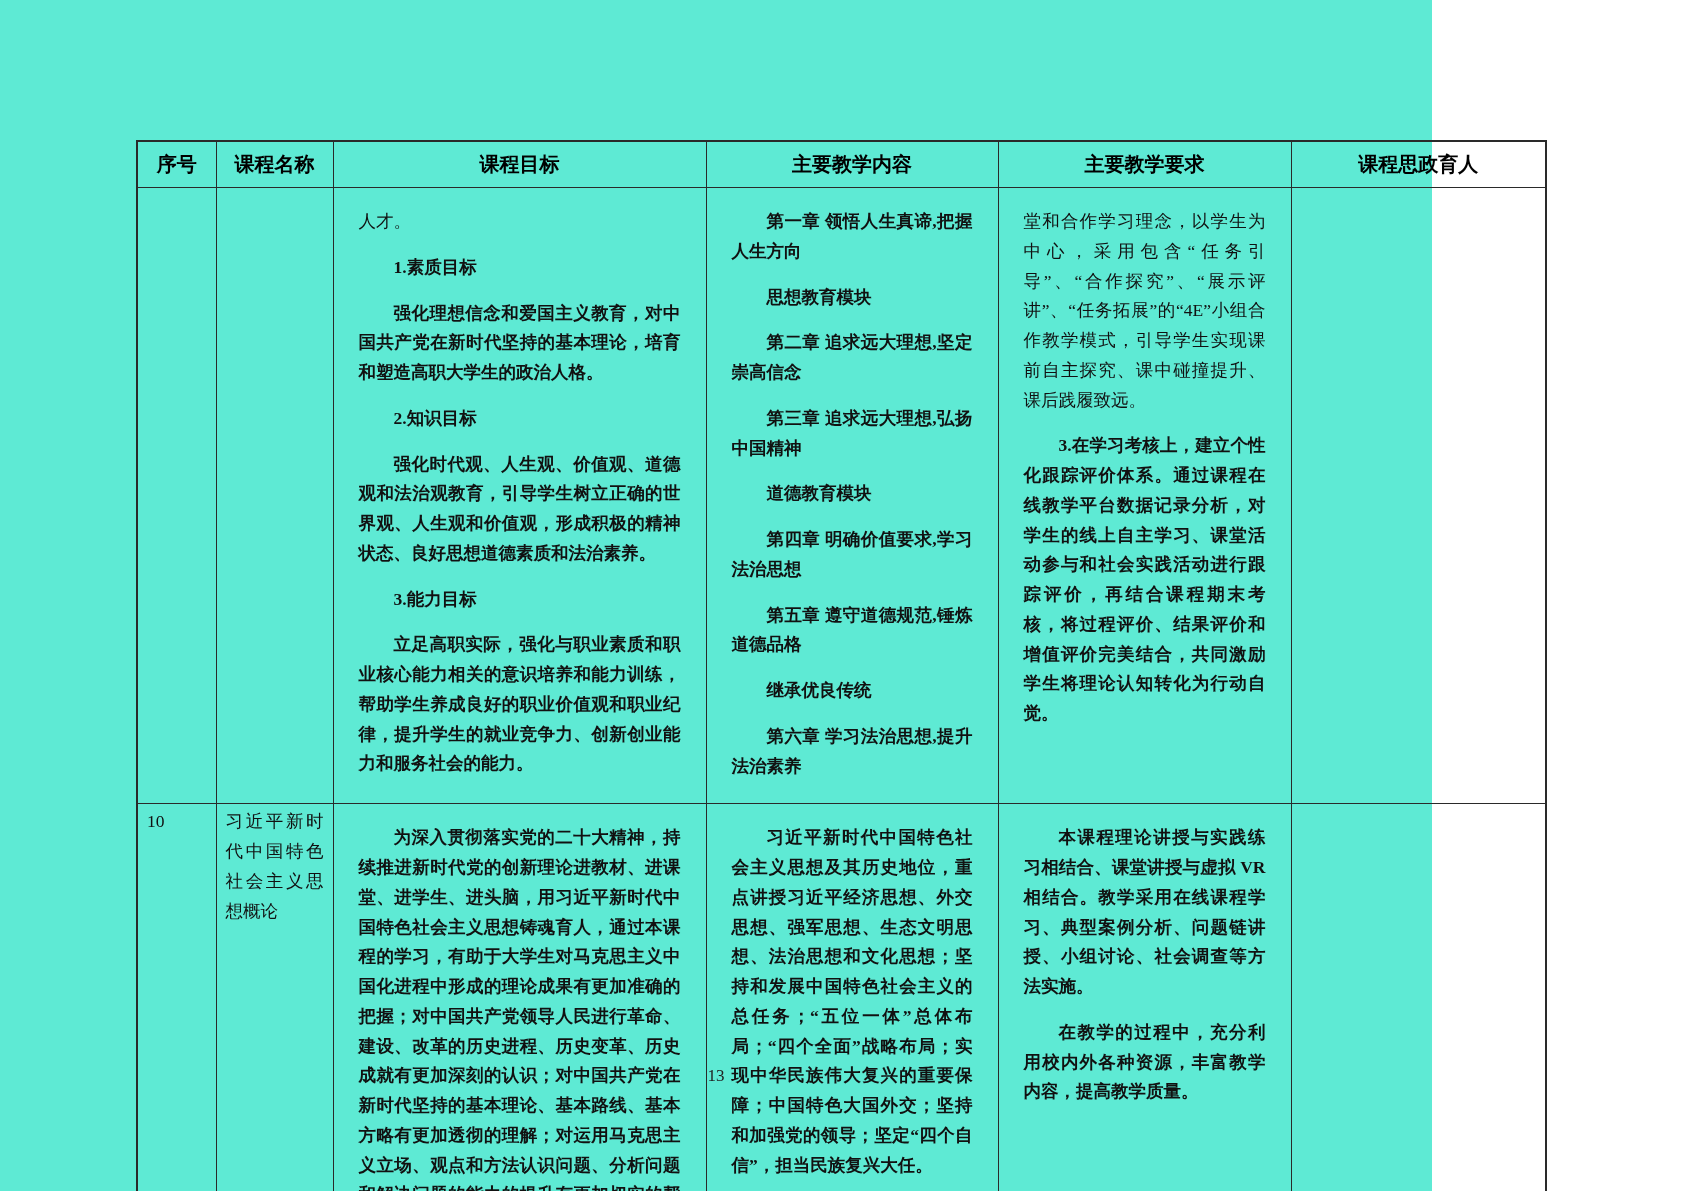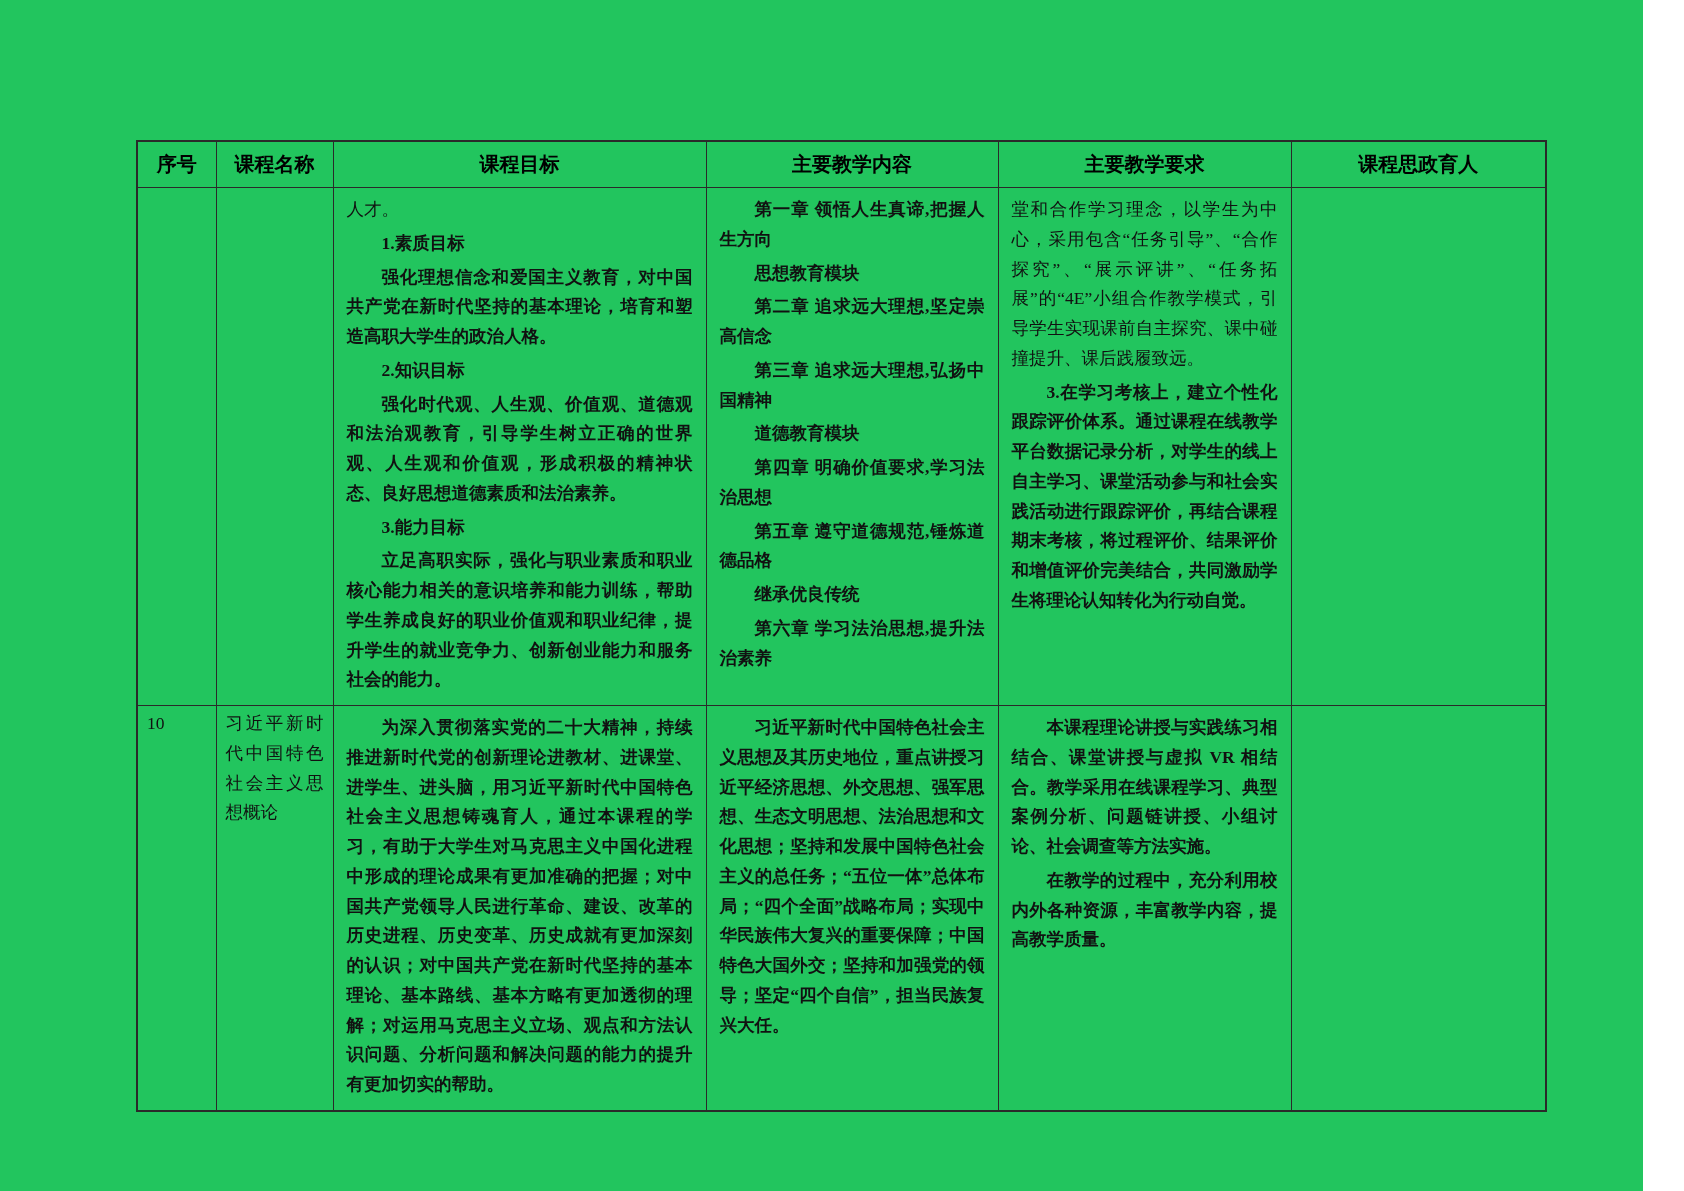--- a/index.html
+++ b/index.html
@@ -2,23 +2,23 @@
 <html><head>
 <meta charset="utf-8">
 <style>
   html, body {
     margin: 0;
     padding: 0;
     background: #ffffff;
   }
   .page {
     position: relative;
-    width: 1643px;
+    width: 1432px;
     height: 1191px;
-    background: #22c55e;
+    background: #5eead4;
     font-family: "Liberation Serif", "DejaVu Serif", serif;
     color: #111111;
   }
   table.course-table {
     position: absolute;
     left: 136px;
     top: 140px;
     width: 1409px;
     border-collapse: collapse;
     table-layout: fixed;
@@ -38,21 +38,21 @@
   }
   .course-table td {
     font-size: 17.5px;
     line-height: 1.7;
     vertical-align: top;
     padding: 3px 9px 6px 9px;
   }
   tr.row-cont { height: 452px; }
   tr.row-main { height: 368px; }
   .para {
-    margin: 4px;
+    margin: 16px;
     text-align: justify;
   }
   .para.indent {
     text-indent: 2em;
     font-weight: bold;
   }
   .c-seq {
     text-align: left;
     vertical-align: middle;
     font-size: 18px;
@@ -140,14 +140,15 @@
           </td>
         <td class="c-text">
             <p class="para indent">本课程理论讲授与实践练习相结合、课堂讲授与虚拟 VR 相结合。教学采用在线课程学习、典型案例分析、问题链讲授、小组讨论、社会调查等方法实施。</p>
             <p class="para indent">在教学的过程中，充分利用校内外各种资源，丰富教学内容，提高教学质量。</p>
           </td>
         <td class="c-ideology"></td>
       </tr>
     </tbody>
   </table>
 
+  <div class="page-number">13</div>
 
 </div>
 
 </body></html>

